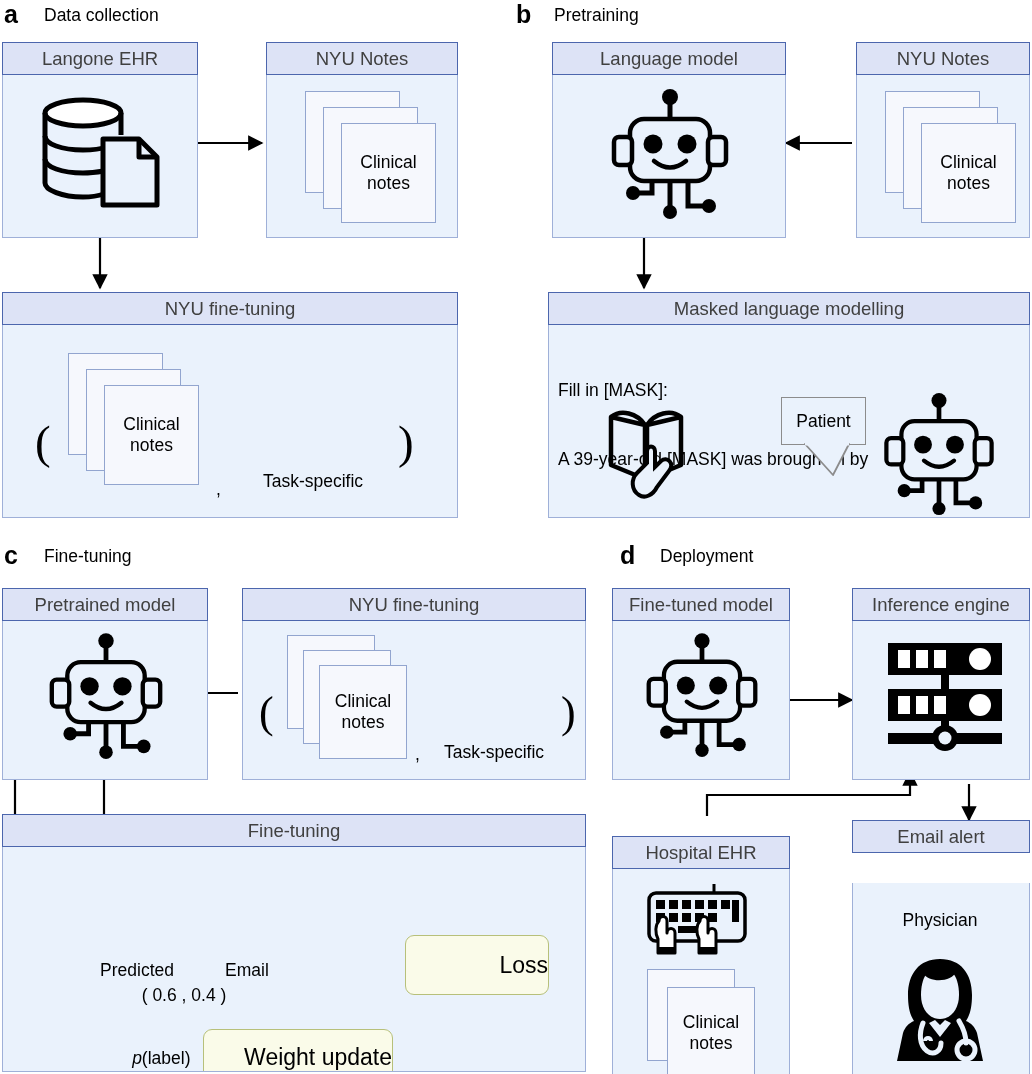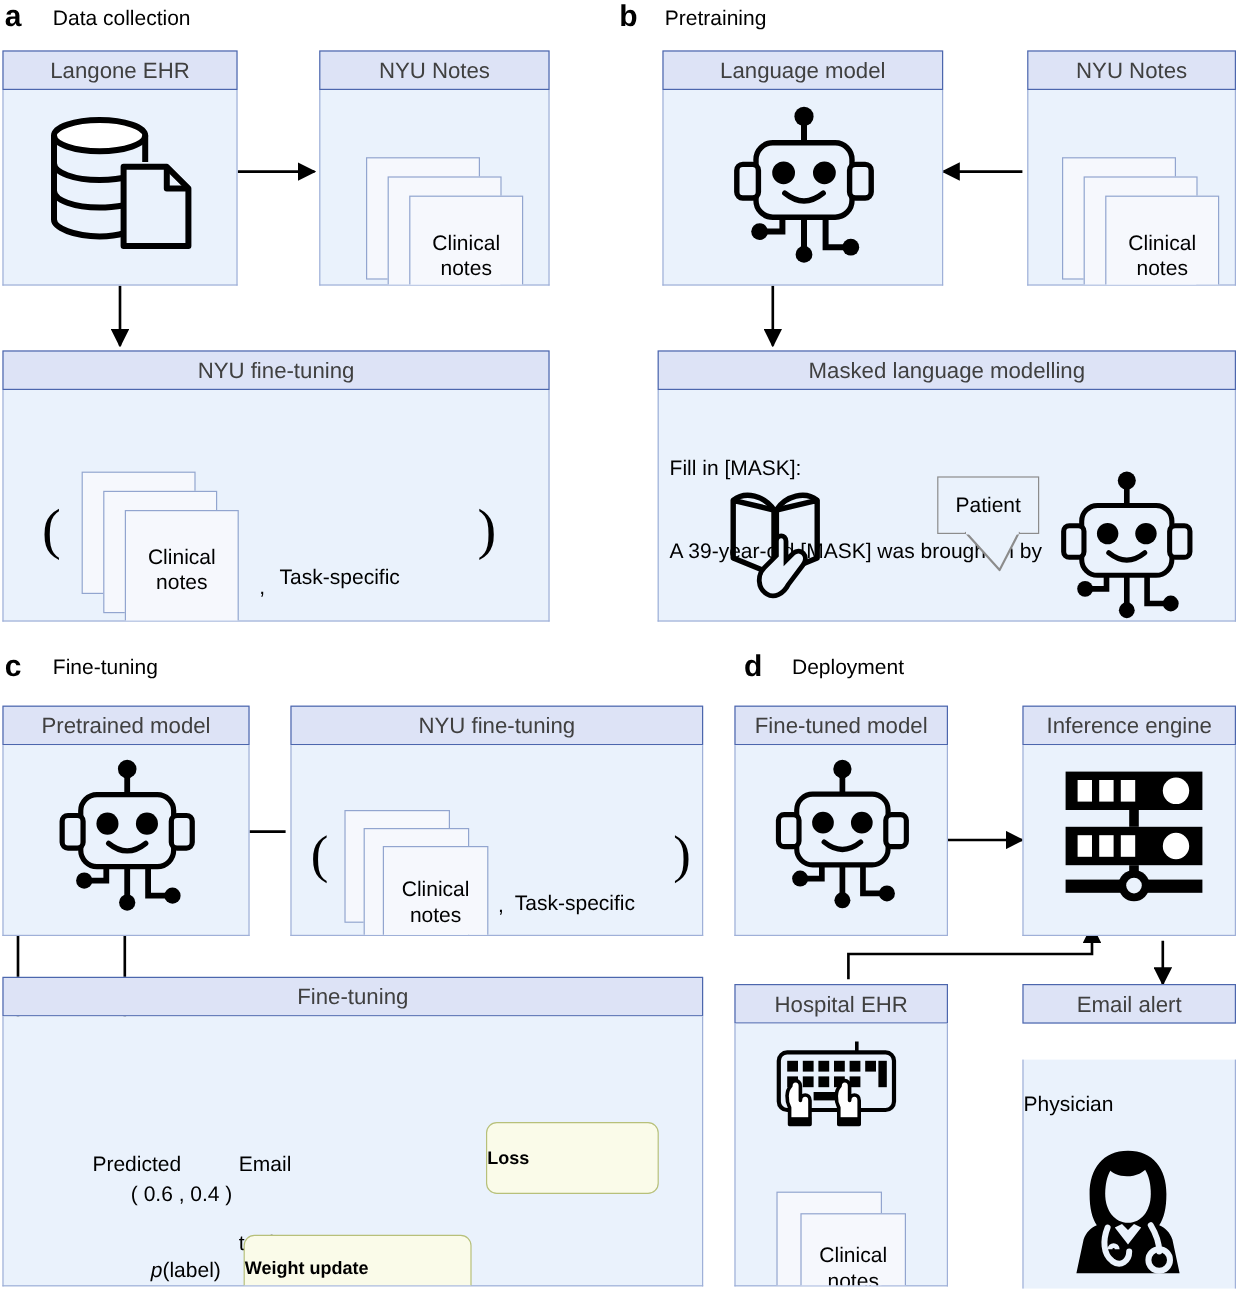--- a/index.html
+++ b/index.html
@@ -50,50 +50,48 @@
   }
 
   
   .accent-box{
     box-sizing:border-box;
     border:1.7px solid #b7c07a;
     background:#fafbe9;
     border-radius:9px;
     display:flex;
     align-items:center;
-    justify-content:flex-start;
-    font-size:15px;
-    font-weight:bold;
+    justify-content:flex-end;
+    font-size:23px;
   }
 
   
   .note-stack{position:absolute;}
   .note{
     position:absolute;
     box-sizing:border-box;
     border:1.5px solid #92a5cf;
     background:#f6f8fd;
-    margin-top:40px;
   }
   .note-label{
     position:absolute;
     inset:0;
     display:flex;
     flex-direction:column;
     align-items:center;
     justify-content:center;
     font-size:17.5px;
     line-height:21px;
     text-align:center;
     color:#000;
   }
 
   
   .txt{position:absolute;font-size:17.5px;line-height:22px;white-space:pre;}
-  .txt-center{}
+  .txt-center{text-align:center;}
   .paren{
     position:absolute;
     font-size:47px;
     line-height:47px;
     font-family:"Liberation Serif","DejaVu Serif",serif;
   }
 
   svg{display:block;overflow:visible;}
   .ink{fill:none;stroke:#000;stroke-width:2.2;}
 </style>
@@ -390,21 +388,21 @@
         <circle cx="94" cy="64" r="11" fill="#fff"></circle>
         <rect x="55" y="80" width="8" height="14" fill="#000"></rect>
         <rect x="2" y="92" width="114" height="11" fill="#000"></rect>
         <circle cx="59" cy="97" r="13" fill="#000"></circle>
         <circle cx="59" cy="97" r="6.5" fill="#eaf2fc"></circle>
       </svg>
     </div>
   </div>
 
   <div class="abs" style="left:612px;top:820px;width:178px;height:252px;">
-    <div class="box-head" style="height:33px;">Hospital EHR</div>
+    <div class="box-head" style="height:33px;margin-top:16px;">Hospital EHR</div>
     <div class="box-body" style="height:219px;">
       <svg class="abs" style="left:32px;top:12px;width:104px;height:80px;" viewBox="0 0 104 80">
         <path d="M69,3 L69,12" stroke="#000" stroke-width="3"></path>
         <rect x="4" y="12" width="96" height="48" rx="7" fill="none" stroke="#000" stroke-width="3.5"></rect>
         <rect x="11" y="19" width="9" height="9" fill="#000"></rect>
         <rect x="24" y="19" width="9" height="9" fill="#000"></rect>
         <rect x="37" y="19" width="9" height="9" fill="#000"></rect>
         <rect x="50" y="19" width="9" height="9" fill="#000"></rect>
         <rect x="63" y="19" width="9" height="9" fill="#000"></rect>
         <rect x="76" y="19" width="9" height="9" fill="#000"></rect>

